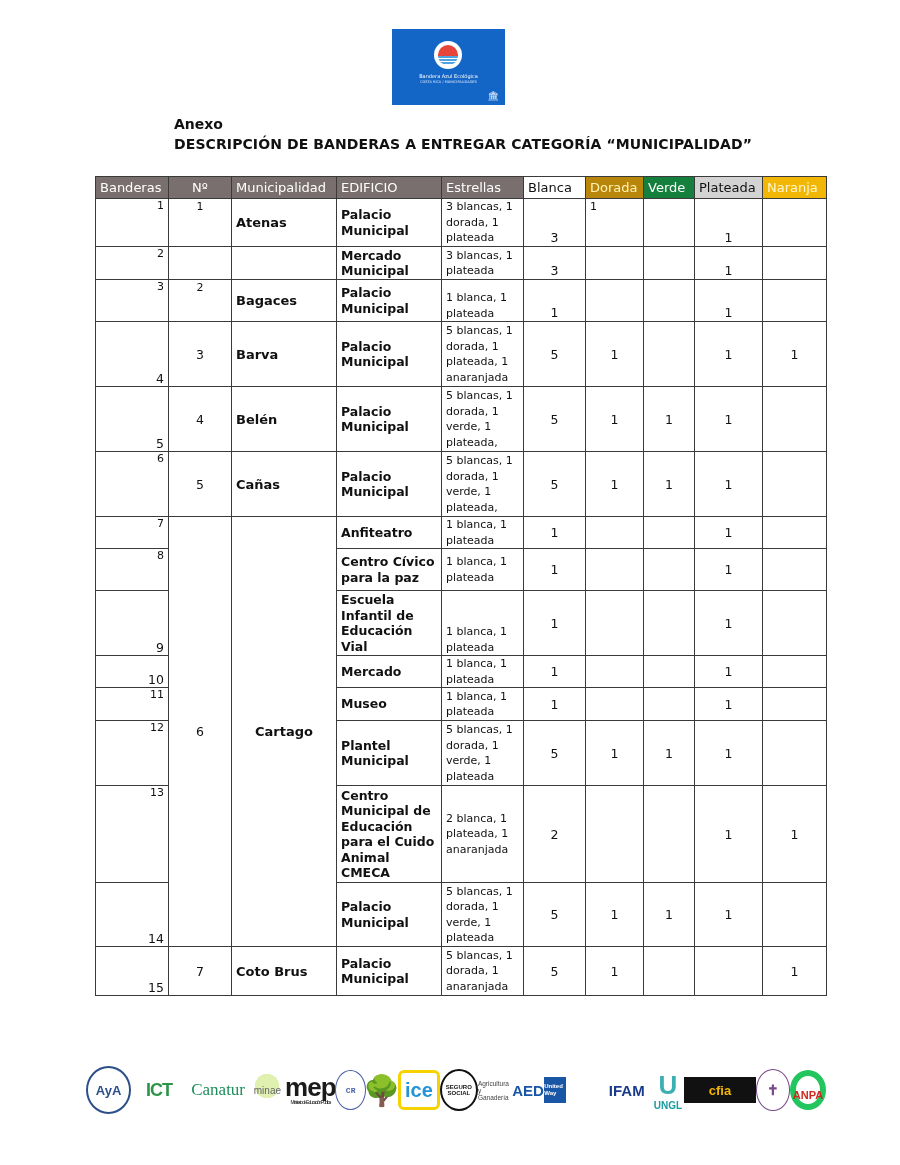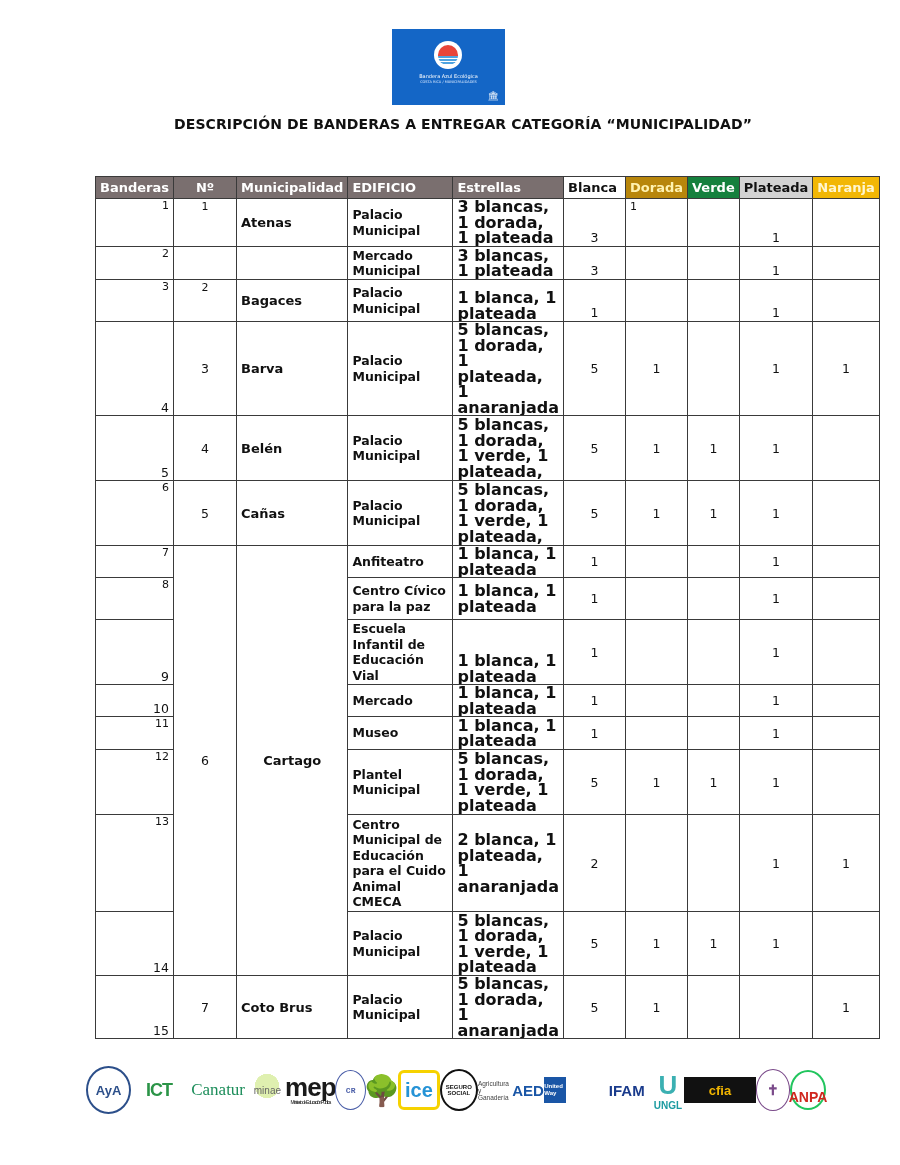--- a/index.html
+++ b/index.html
@@ -9,36 +9,36 @@
   .logo-flag .circle .sun { position: absolute; left: 4px; top: 4px; width: 20px; height: 11px; border-radius: 10px 10px 0 0; background: #e8453a; }
   .logo-flag .circle .wave { position: absolute; left: 4px; top: 15px; width: 20px; height: 9px; border-radius: 0 0 10px 10px; background: repeating-linear-gradient(180deg, #4fa3e0 0 2px, #ffffff 2px 3px); }
   .logo-flag .t1 { position: absolute; left: 0; width: 113px; top: 44px; text-align: center; font-size: 5px; color: #fff; }
   .logo-flag .t2 { position: absolute; left: 0; width: 113px; top: 51px; text-align: center; font-size: 3.5px; color: #dbe9ff; }
   .logo-flag .bldg { position: absolute; right: 6px; bottom: 4px; font-size: 9px; color: #fff; }
   .title-block { position: absolute; left: 174px; top: 114px; font-weight: bold; font-size: 14px; line-height: 20px; font-family: "DejaVu Sans", sans-serif; }
   .title-block .sub { letter-spacing: 0.1px; }
 
   table.grid { position: absolute; left: 95px; top: 176px; border-collapse: collapse; table-layout: fixed; font-size: 12.5px; }
   table.grid th, table.grid td { border: 1.3px solid #3a3a3a; padding: 0 4px; overflow: hidden; }
-  table.grid th { height: 21px; font-weight: bold; text-align: left; font-size: 13px; padding: 0 4px; white-space: nowrap; }
+  table.grid th { height: 21px; font-weight: normal; text-align: left; font-size: 13px; padding: 0 4px; white-space: nowrap; }
   th.h-dark { background: #7a6f6f; color: #ffffff; }
   th.h-num { text-align: center !important; }
   th.h-blanca { background: #ffffff; color: #111; }
   th.h-dorada { background: #b8860b; color: #fff2b0; }
   th.h-verde { background: #15803d; color: #ffffff; }
   th.h-plateada { background: #d3d3d3; color: #111; }
   th.h-naranja { background: #f2b705; color: #fff6d0; }
   td.c-idx { text-align: right; font-size: 11px; vertical-align: top; padding-top: 1px; }
   td.c-idx.bottom { vertical-align: bottom; font-size: 12.5px; }
   td.c-no { text-align: center; vertical-align: middle; font-size: 12.5px; }
   td.c-no.top { vertical-align: top; font-size: 11px; padding-top: 1px; }
   td.c-muni { font-weight: bold; vertical-align: middle; font-size: 13px; }
   td.c-muni.center { text-align: center; margin-left: 20px; }
   td.c-bld { font-weight: bold; vertical-align: middle; font-size: 12.5px; line-height: 15.5px; }
-  td.c-star { font-size: 16px; line-height: 15.5px; vertical-align: middle; padding-left: 5px; font-weight: bold; }
+  td.c-star { font-size: 11px; line-height: 15.5px; vertical-align: middle; padding-left: 5px; }
   td.c-star.bottom { vertical-align: bottom; }
   td.c-val { text-align: center; vertical-align: middle; font-size: 12.5px; }
   td.c-val.bottom { vertical-align: bottom; padding-bottom: 1px; }
   td.c-val.top { text-align: left; vertical-align: top; font-size: 11px; padding-top: 1px; }
 
   .footer { position: absolute; left: 86px; top: 1060px; width: 740px; height: 60px; display: flex; align-items: center; justify-content: space-between; }
   .lg { display: flex; align-items: center; justify-content: center; font-weight: bold; font-family: "Liberation Sans", sans-serif; }
   .lg-aya { width: 46px; height: 44px; border: 2px solid #2c4f8a; border-radius: 50%; color: #2c4f8a; font-size: 13px; }
   .lg-ict { width: 62px; height: 40px; color: #2b9447; font-size: 18px; letter-spacing: -1px; text-align: right; }
   .lg-canatur { width: 70px; height: 30px; color: #1c8d5a; font-family: "Liberation Serif", serif; font-size: 17px; font-weight: normal; }
@@ -50,36 +50,37 @@
   .lg-ice { width: 40px; height: 34px; border: 3px solid #f6d200; border-radius: 6px; color: #2593d6; font-size: 20px; }
   .lg-ss { width: 38px; height: 38px; border: 2px solid #111; border-radius: 50%; color: #111; font-size: 6px; text-align: center; }
   .lg-mag { width: 38px; height: 34px; color: #444; font-size: 6.5px; font-weight: normal; line-height: 7px; }
   .lg-aed { width: 36px; height: 26px; color: #1a56a6; font-size: 15px; }
   .lg-uw { width: 24px; height: 26px; background: #1a56a6; color: #fff; font-size: 6px; line-height: 7px; }
   .lg-ifam { width: 56px; height: 30px; color: #1a3b8c; font-size: 15px; padding-left: 36px; }
   .lg-ungl { width: 36px; height: 46px; color: #1a9aa0; font-size: 10px; flex-direction: column; }
   .lg-ungl .u { font-size: 26px; line-height: 30px; color: #3bb0b2; }
   .lg-cfia { width: 80px; height: 26px; background: #111; color: #f0b400; font-size: 13px; }
   .lg-seal2 { width: 36px; height: 40px; border: 1.5px solid #7a4a8a; border-radius: 50%; color: #7a4a8a; font-size: 14px; }
-  .lg-anpa { width: 36px; height: 40px; border: 2px solid #22c55e; border-radius: 50%; color: #d0261e; font-size: 14px; align-items: flex-end; padding-bottom: 3px; box-sizing: border-box; }
+  .lg-anpa { width: 36px; height: 40px; border: 6px solid #22c55e; border-radius: 50%; color: #d0261e; font-size: 11px; align-items: flex-end; padding-bottom: 3px; box-sizing: border-box; }
 </style>
 </head>
 <body>
 
 <div class="logo-flag">
   <div class="circle">
       <div class="sun"></div>
       <div class="wave"></div>
     </div>
   <div class="t1">Bandera Azul Ecológica</div>
   <div class="t2">COSTA RICA / MUNICIPALIDADES</div>
   <div class="bldg">🏛</div>
 </div>
 
 <div class="title-block">
+  <div>Anexo</div>
   <div class="sub">DESCRIPCIÓN DE BANDERAS A ENTREGAR CATEGORÍA “MUNICIPALIDAD”</div>
 </div>
 
 <table class="grid">
   <colgroup>
     <col style="width:73px">
       <col style="width:63px">
       <col style="width:105px">
       <col style="width:105px">
       <col style="width:82px">

